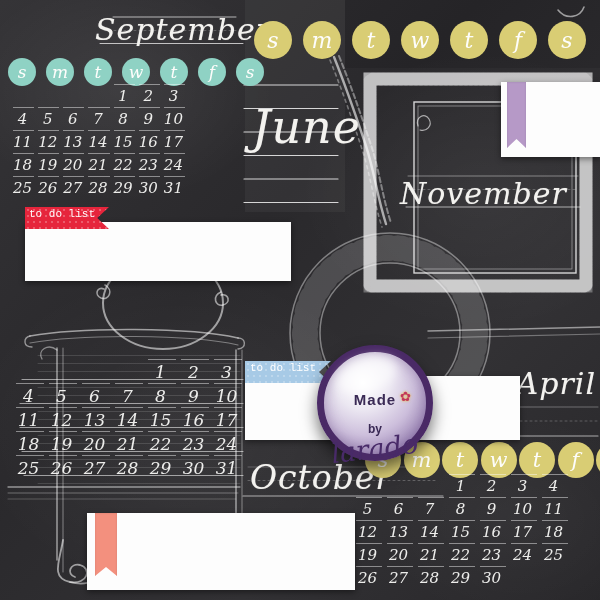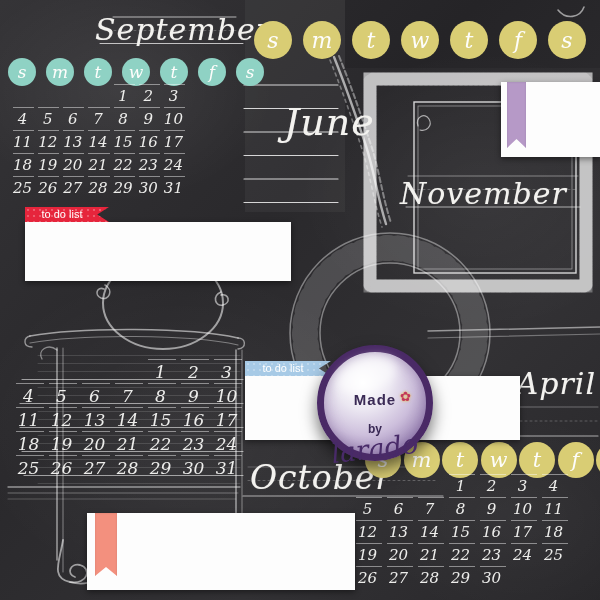--- a/index.html
+++ b/index.html
@@ -19,21 +19,21 @@
   }
   .tile{position:absolute;pointer-events:none;}
   #tile-june{left:245px;top:0;width:100px;height:212px;background:rgba(255,255,255,.045);}
   #tile-tr{left:345px;top:0;width:255px;height:68px;background:rgba(0,0,0,.10);}
 
   svg.doodles{position:absolute;left:0;top:0;}
 
   .script{font-family:"DejaVu Serif",serif;font-style:italic;color:#f3f2ef;}
   .month-title{position:absolute;letter-spacing:1px;text-shadow:0 0 1px rgba(255,255,255,.35);}
   #title-january{left:95px;top:12px;width:145px;font-size:30px;text-align:right;}
-  #title-june{left:252px;top:100px;width:88px;font-size:38px;text-align:center;margin-left:32px;}
+  #title-june{left:252px;top:100px;width:88px;font-size:46px;text-align:center;}
   #title-november{left:400px;top:176px;width:186px;font-size:30px;text-align:left;}
   #title-october{left:250px;top:458px;font-size:33px;}
   #title-april{left:500px;top:366px;width:96px;font-size:30px;text-align:right;}
 
   .circle-row{position:absolute;display:flex;}
   .day-circle{
     border-radius:50%;flex:none;display:flex;align-items:center;justify-content:center;
     font-family:"DejaVu Serif",serif;font-style:italic;color:#fdfdfb;
   }
   #teal-row{left:8px;top:58px;gap:10px;}
@@ -57,22 +57,22 @@
   #mid-grid{left:12px;top:360px;width:231px;grid-auto-rows:24px;font-size:17px;line-height:24px;}
   #apr-grid{left:352px;top:475px;width:217px;grid-auto-rows:23px;font-size:15px;line-height:23px;}
 
   .white-box{position:absolute;background:#fdfdfd;box-shadow:0 2px 6px rgba(0,0,0,.45);}
   #box-red{left:25px;top:222px;width:266px;height:59px;}
   #box-blue{left:245px;top:376px;width:275px;height:64px;}
   #box-tr{left:501px;top:82px;width:99px;height:75px;}
   #box-bottom{left:87px;top:513px;width:268px;height:77px;}
 
   .todo-banner{
-    position:absolute;height:15px;line-height:15px;color:#fff;text-align:center;
-    font-family:Liberation Sans, sans-serif;font-size:11px;padding-right:10px;
+    position:absolute;height:22px;line-height:15px;color:#fff;text-align:center;
+    font-family:Liberation Mono, monospace;font-size:11px;padding-right:10px;
     clip-path:polygon(0 0,100% 0,86% 50%,100% 100%,0 100%);
     background-image:radial-gradient(circle,rgba(255,255,255,.25) 1px,transparent 1.2px);
     background-size:6px 6px;
   }
   #todo-red{left:25px;top:207px;width:74px;background-color:var(--red);}
   #todo-blue{left:245px;top:361px;width:76px;background-color:var(--blue);}
 
   .ribbon{
     position:absolute;
     clip-path:polygon(0 0,100% 0,100% 100%,50% calc(100% - 9px),0 100%);

